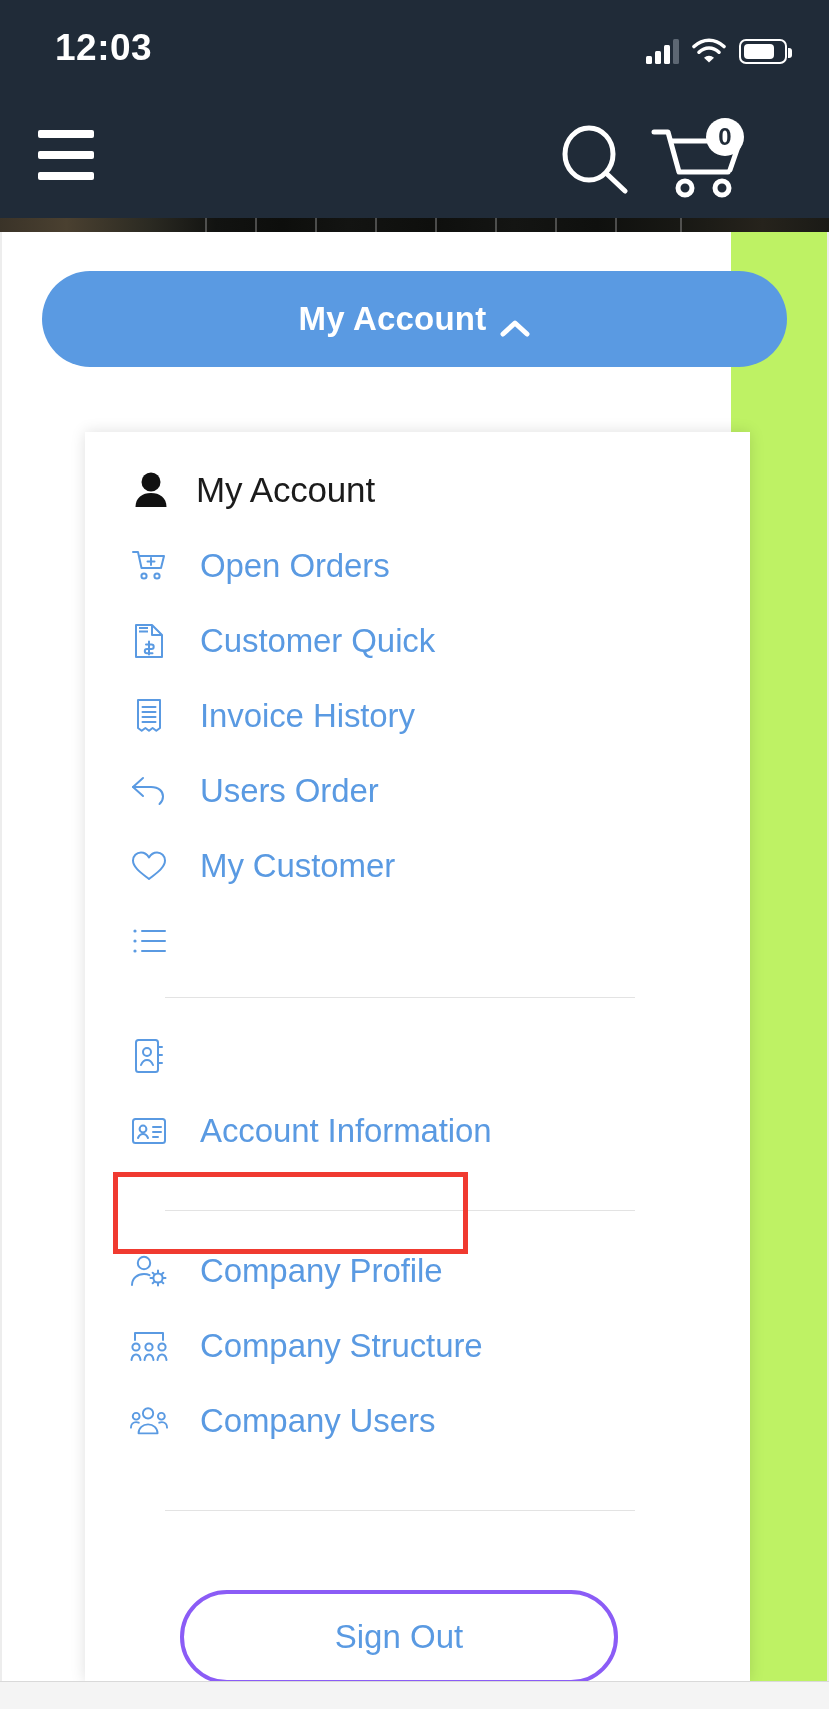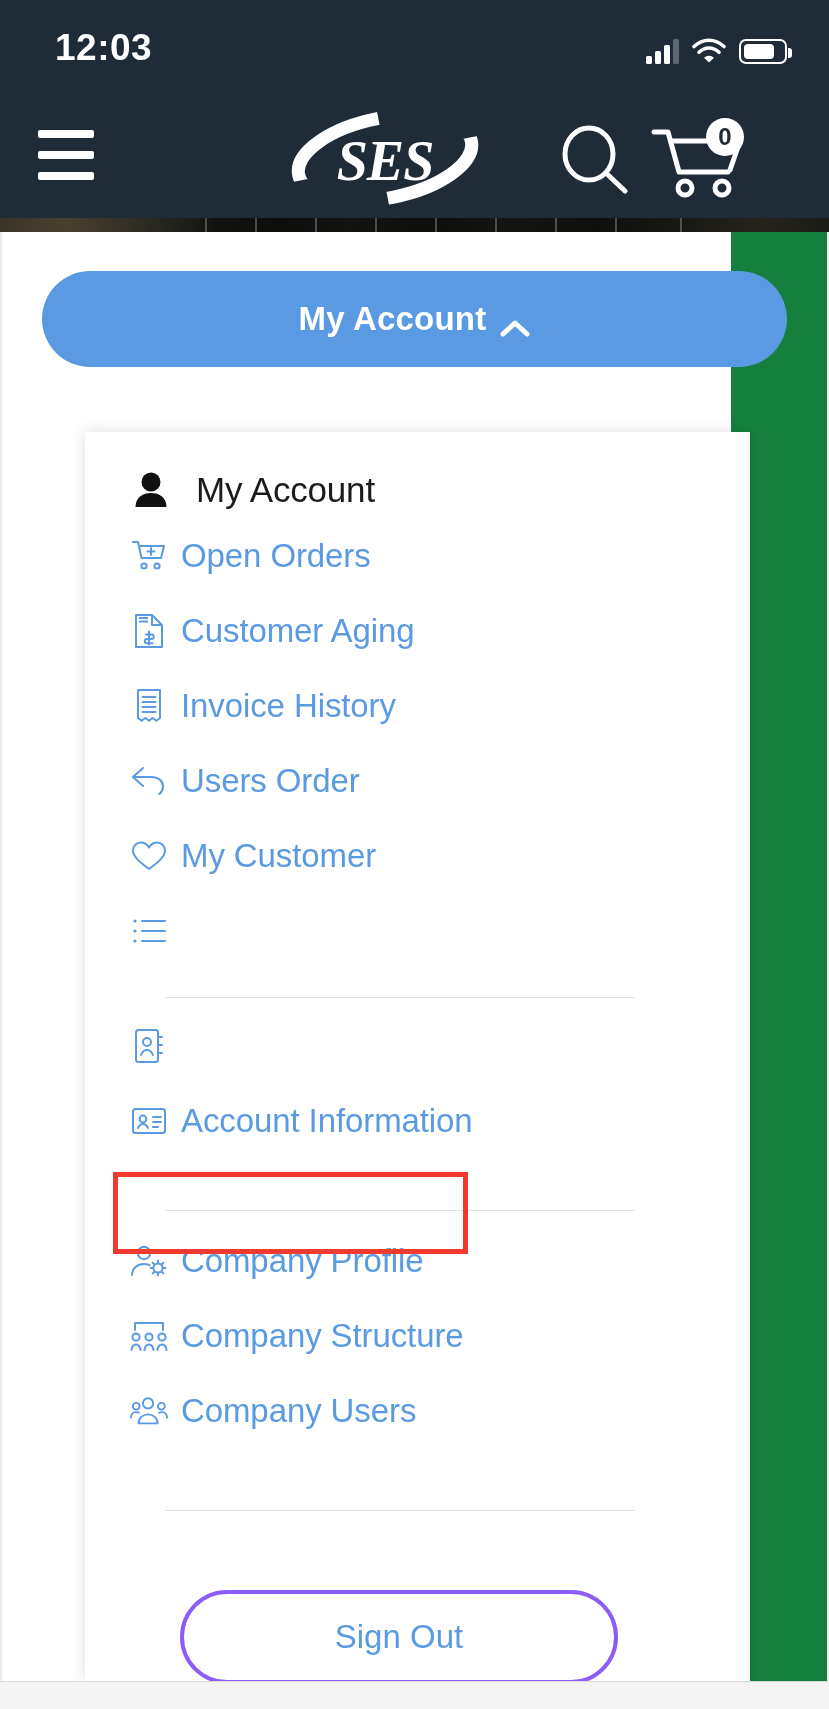--- a/index.html
+++ b/index.html
@@ -5,21 +5,21 @@
   * { box-sizing: border-box; margin: 0; padding: 0; }
   html, body {
     width: 829px; height: 1709px;
     background: #000;
     font-family: "Liberation Sans", sans-serif;
     overflow: hidden;
   }
   .device {
     position: relative;
     width: 829px; height: 1709px;
-    background: #15803d;
+    background: #bef264;
     overflow: hidden;
   }
 
   
   .statusbar {
     position: absolute; left: 0; top: 0;
     width: 829px; height: 96px;
     background: #202b38;
   }
   .clock {
@@ -134,21 +134,21 @@
     display: flex; align-items: center; gap: 26px;
     height: 56px;
   }
   .menu-head .label {
     font-size: 35px; color: #1b1b1b; font-weight: 400; letter-spacing: -0.2px;
   }
 
   .menu-item {
     position: absolute; left: 45px;
     width: 580px; height: 58px;
-    display: flex; gap: 13px;
+    display: flex; align-items: center; gap: 32px;
     cursor: pointer;
   }
   .menu-item .label {
     font-size: 33px; color: #5a9ae2; font-weight: 400; letter-spacing: -0.1px;
     white-space: nowrap;
   }
   .icon-wrap {
     width: 38px; height: 38px; flex: 0 0 38px;
     display: flex; align-items: center; justify-content: center;
   }
@@ -214,28 +214,20 @@
     </div>
   </div>
 
   <div class="appbar">
     <div class="hamburger">
       <span></span>
         <span></span>
         <span></span>
     </div>
 
-    <div class="logo">
-      <svg viewBox="0 0 190 100">
-        <ellipse cx="95" cy="50" rx="88" ry="40" fill="none" stroke="#ffffff" stroke-width="13" transform="rotate(-11 95 50)"></ellipse>
-        <rect x="96" y="-6" width="110" height="52" fill="#202b38" transform="rotate(-11 95 50)"></rect>
-        <rect x="-20" y="56" width="110" height="56" fill="#202b38" transform="rotate(-11 95 50)"></rect>
-        <text x="95" y="72" text-anchor="middle" font-family="Liberation Serif, serif" font-size="56" font-style="italic" font-weight="700" fill="#ffffff" letter-spacing="-1">SES</text>
-      </svg>
-    </div>
 
     <div class="search-btn">
       <svg viewBox="0 0 86 70" fill="none">
         <ellipse cx="37" cy="30" rx="24" ry="26" stroke="#ffffff" stroke-width="5"></ellipse>
         <line x1="55" y1="50" x2="73" y2="67" stroke="#ffffff" stroke-width="5" stroke-linecap="round"></line>
       </svg>
     </div>
 
     <div class="cart-btn">
       <svg viewBox="0 0 100 78" fill="none">
@@ -298,21 +290,21 @@
 
       <div class="menu-item" style="top:180px">
         <span class="icon-wrap">
           <svg width="30" height="36" viewBox="0 0 30 36" fill="none" stroke="#5a9ae2" stroke-width="2" stroke-linejoin="round">
             <path d="M2 2h16l10 10v22H2z"></path>
             <path d="M18 2v10h10"></path>
             <path d="M5 5h9M5 8.5h9"></path>
             <path d="M15 18.5v13M12 21.5h5.5a2.2 2.2 0 010 4.4H13a2.2 2.2 0 000 4.4h5.5" stroke-linecap="round"></path>
           </svg>
         </span>
-        <span class="label">Customer Aging</span>
+        <span class="label">Customer Quick</span>
       </div>
 
       <div class="menu-item" style="top:255px">
         <span class="icon-wrap">
           <svg width="28" height="36" viewBox="0 0 28 36" fill="none" stroke="#5a9ae2" stroke-width="2" stroke-linejoin="round">
             <path d="M3 2h22v28l-3.7 2.8L17.6 30l-3.6 2.8L10.4 30 6.7 32.8 3 30z"></path>
             <path d="M7.5 9h13M7.5 14h13M7.5 19h13M7.5 24h13" stroke-linecap="round"></path>
           </svg>
         </span>
         <span class="label">Invoice History</span>

